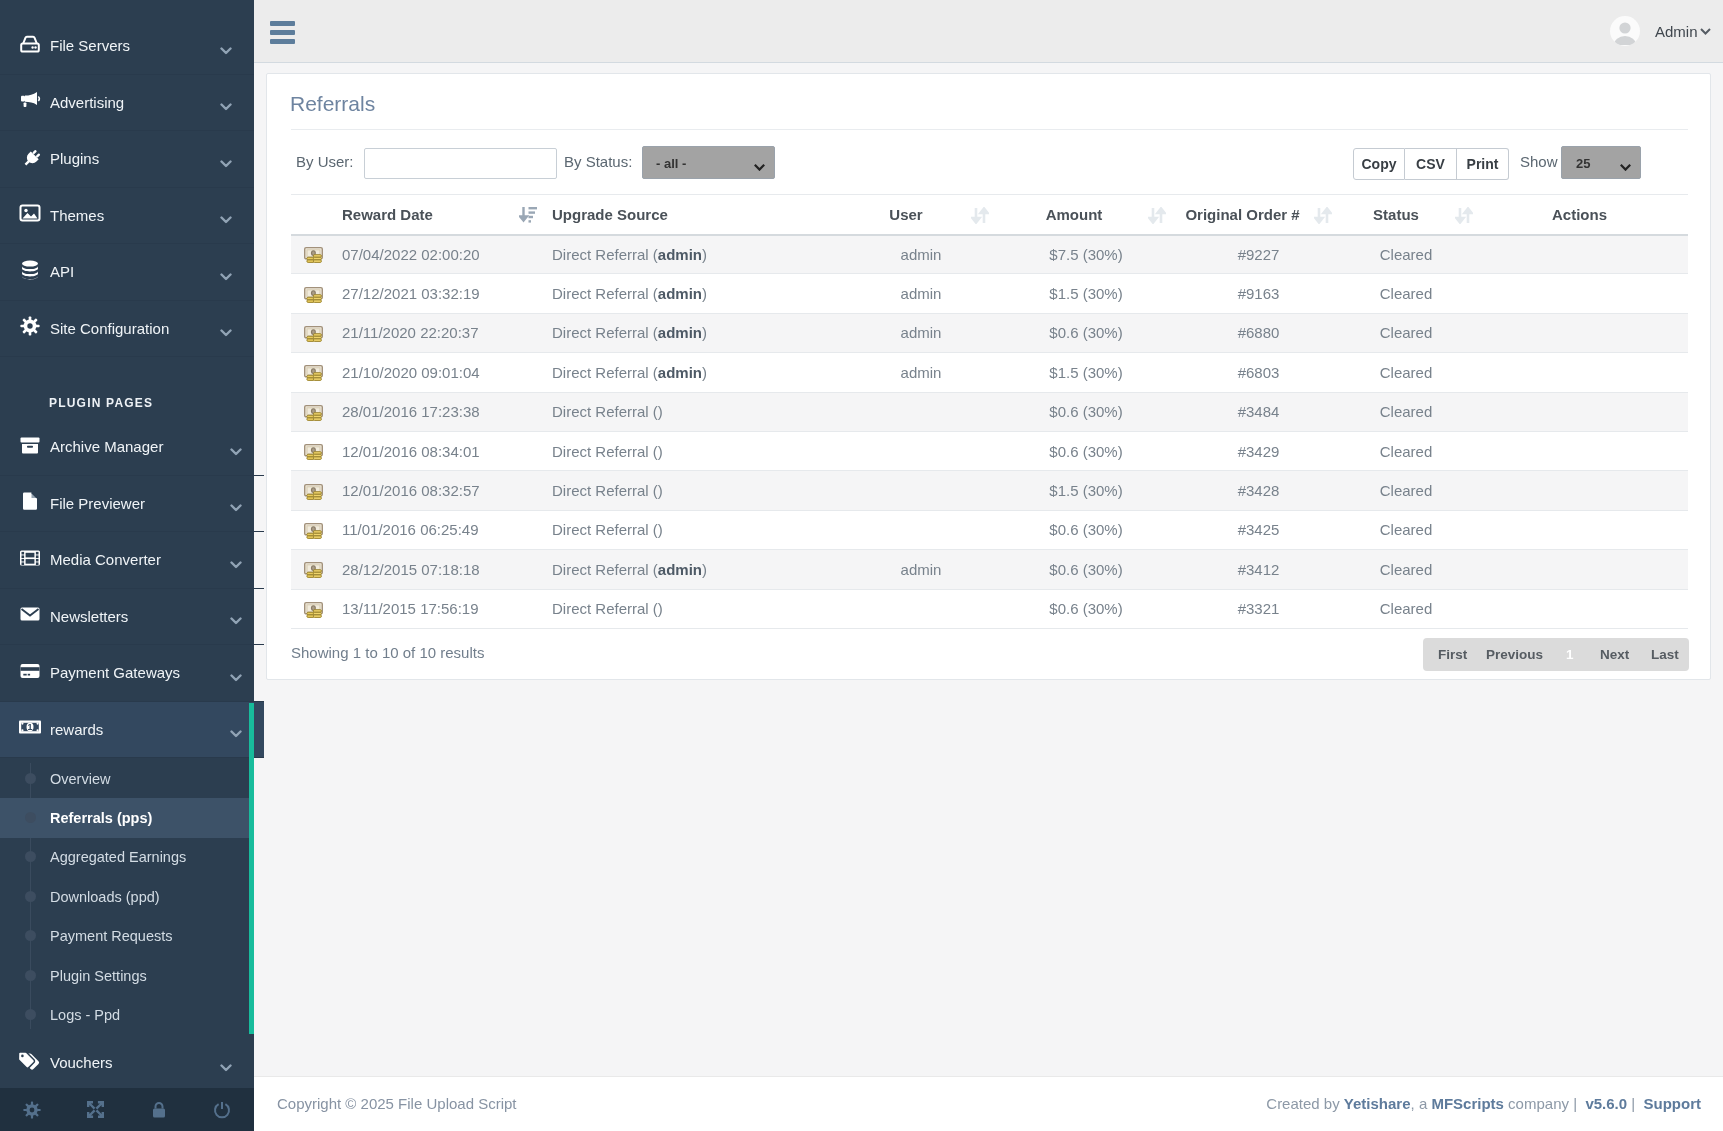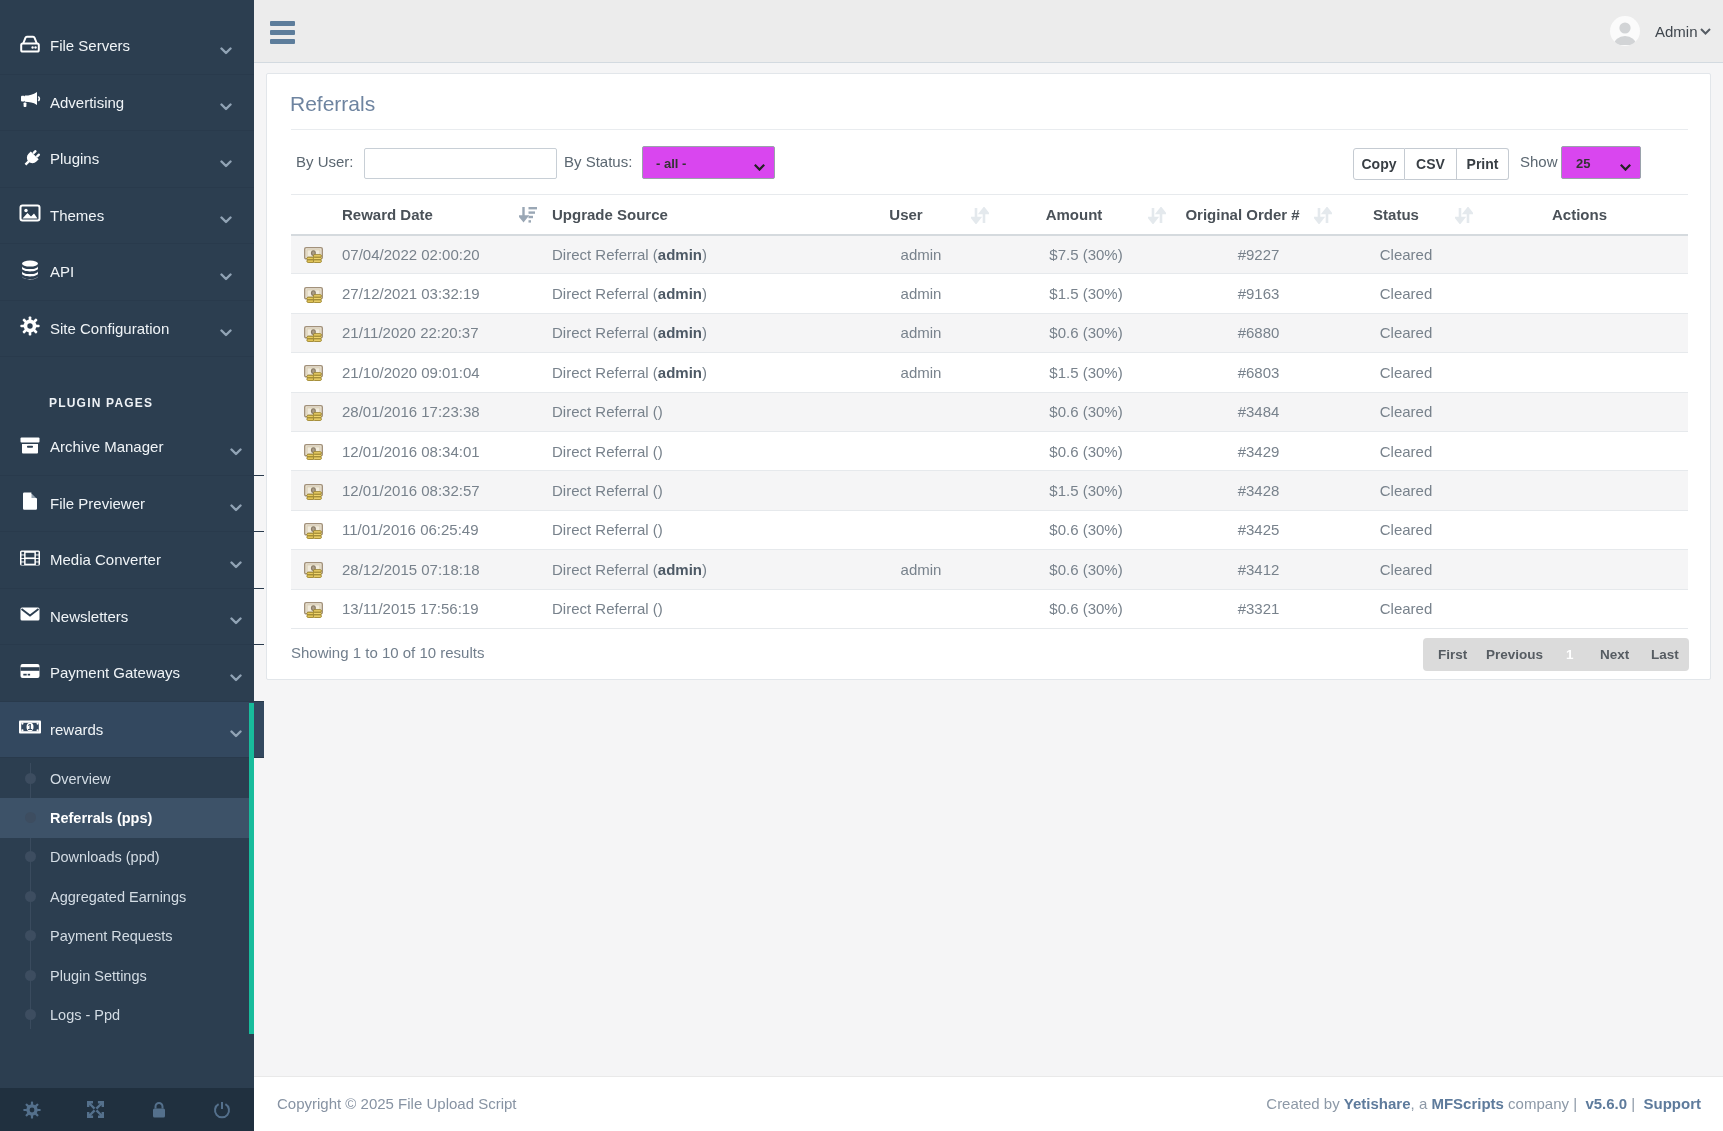--- a/index.html
+++ b/index.html
@@ -28,21 +28,21 @@
 #burger { position:absolute; left:16px; top:21px; }
 #burger div { width:25px; height:5px; background:#5d7d9b; border-radius:1px; margin-bottom:4px; }
 #avatar { position:absolute; left:1356px; top:16px; width:30px; height:30px; border-radius:50%; background:#fbfbfb; overflow:hidden; }
 #admintxt { position:absolute; left:1401px; top:23px; font-size:15px; color:#40474e; }
 #main { position:absolute; left:254px; top:63px; width:1469px; height:1013px; background:#f5f5f6; }
 #card { position:absolute; left:12px; top:10px; width:1445px; height:607px; background:#fff; border:1px solid #e2e6ea; border-radius:2px; }
 #h1 { position:absolute; left:23px; top:18px; font-size:21px; font-weight:normal; color:#6e84a0; }
 #hr1 { position:absolute; left:24px; top:55px; width:1397px; height:1px; background:#e9ecef; }
 .flabel { position:absolute; top:79px; font-size:15px; color:#5b6771; }
 #byuserinput { position:absolute; left:97px; top:74px; width:193px; height:31px; border:1px solid #c8cfd6; border-radius:2px; background:#fff; }
-.selbox { position:absolute; border:1px solid #9aa2ab; border-radius:2px; background:#d946ef; font-size:13px; font-weight:bold; color:#333; }
+.selbox { position:absolute; border:1px solid #9aa2ab; border-radius:2px; background:#a3a3a3; font-size:13px; font-weight:bold; color:#333; }
 .selbox .caret { position:absolute; right:9px; top:50%; margin-top:-4px; }
 #btngroup { position:absolute; left:1086px; top:74px; height:32px; display:flex;border-radius:14px; }
 #btngroup div { width:52px; border:1px solid #c5cbd2; border-left:none; background:#fff; font-size:14px; font-weight:bold; color:#383e44; display:flex; align-items:center; justify-content:center; }
 #btngroup div:first-child { border-left:1px solid #c5cbd2; border-radius:3px 0 0 3px; }
 #btngroup div:last-child { border-radius:0 3px 3px 0; }
 #table { position:absolute; left:24px; top:120px; width:1397px; }
 table { border-collapse:collapse; table-layout:fixed; width:1397px; }
 th { height:40px; font-size:15px; font-weight:bold; color:#4a5158; border-bottom:2px solid #d5dade; border-top:1px solid #e7eaed; position:relative; }
 td { height:39.4px; font-size:15px; color:#78828c; border-bottom:1px solid #e6e9ec; }
 tr.odd td { background:#f5f5f6; }
@@ -228,37 +228,52 @@
       <div class="sub-item">
         <span class="dot"></span>
         <span class="txt">Overview</span>
       </div>
       <div class="sub-item active">
         <span class="dot"></span>
         <span class="txt">Referrals (pps)</span>
       </div>
       <div class="sub-item">
         <span class="dot"></span>
-        <span class="txt">Downloads (ppd)</span>
+        <span class="txt">Aggregated Earnings</span>
       </div>
       <div class="sub-item">
         <span class="dot"></span>
-        <span class="txt">Aggregated Earnings</span>
+        <span class="txt">Downloads (ppd)</span>
       </div>
       <div class="sub-item">
         <span class="dot"></span>
         <span class="txt">Payment Requests</span>
       </div>
       <div class="sub-item">
         <span class="dot"></span>
         <span class="txt">Plugin Settings</span>
       </div>
       <div class="sub-item">
         <span class="dot"></span>
         <span class="txt">Logs - Ppd</span>
+      </div>
+    </div>
+  <div id="vouchers">
+      <div class="nav-item">
+        <span class="ico"><svg width="24" height="20" viewBox="0 0 24 20">
+            <g transform="translate(4.6,1.4)">
+              <path d="M0.5 2.6 a1.6 1.6 0 0 1 1.6 -1.6 h5.3 c0.5 0 1 0.2 1.3 0.6 l7.2 7.2 a1.9 1.9 0 0 1 0 2.7 l-5.1 5.1 a1.9 1.9 0 0 1 -2.7 0 l-7.2 -7.2 a1.9 1.9 0 0 1 -0.5 -1.3 Z" fill="#ffffff"></path>
+            </g>
+            <path d="M0.5 2.6 a1.6 1.6 0 0 1 1.6 -1.6 h5.3 c0.5 0 1 0.2 1.3 0.6 l7.2 7.2 a1.9 1.9 0 0 1 0 2.7 l-5.1 5.1 a1.9 1.9 0 0 1 -2.7 0 l-7.2 -7.2 a1.9 1.9 0 0 1 -0.5 -1.3 Z" fill="#ffffff" stroke="#2c3e50" stroke-width="1.5"></path>
+            <circle cx="4.4" cy="4.9" r="1.3" fill="#2c3e50"></circle>
+          </svg></span>
+        <span class="txt">Vouchers</span>
+        <span class="chev"><svg width="12" height="8" viewBox="0 0 12 8">
+            <path d="M1.5 1.5 L6 6 L10.5 1.5" fill="none" stroke="#91a3b5" stroke-width="2.4" stroke-linecap="round" stroke-linejoin="round"></path>
+          </svg></span>
       </div>
     </div>
   <div id="greenstrip"></div>
   <div id="sbbottom">
       <span class="bico">
         <svg width="18" height="18" viewBox="0 0 18 18">
           <rect x="7.9" y="0.4" width="2.2" height="3.8" rx="0.7" fill="#54708c" transform="rotate(0 9 9)"></rect>
           <rect x="7.9" y="0.4" width="2.2" height="3.8" rx="0.7" fill="#54708c" transform="rotate(45 9 9)"></rect>
           <rect x="7.9" y="0.4" width="2.2" height="3.8" rx="0.7" fill="#54708c" transform="rotate(90 9 9)"></rect>
           <rect x="7.9" y="0.4" width="2.2" height="3.8" rx="0.7" fill="#54708c" transform="rotate(135 9 9)"></rect>

